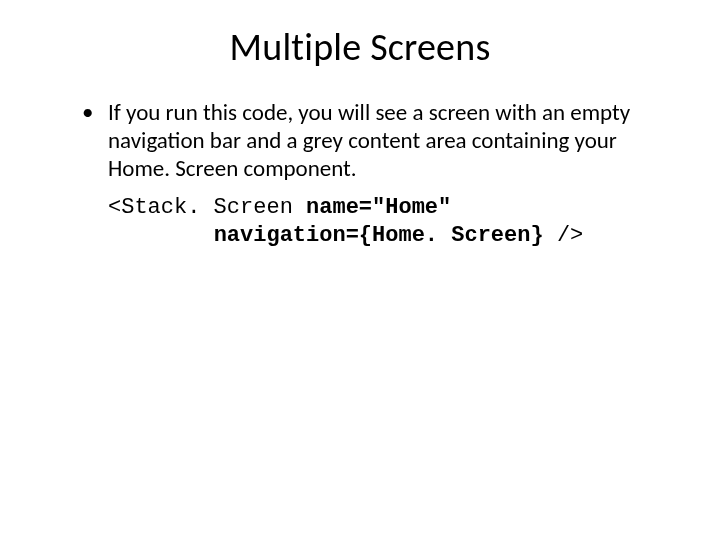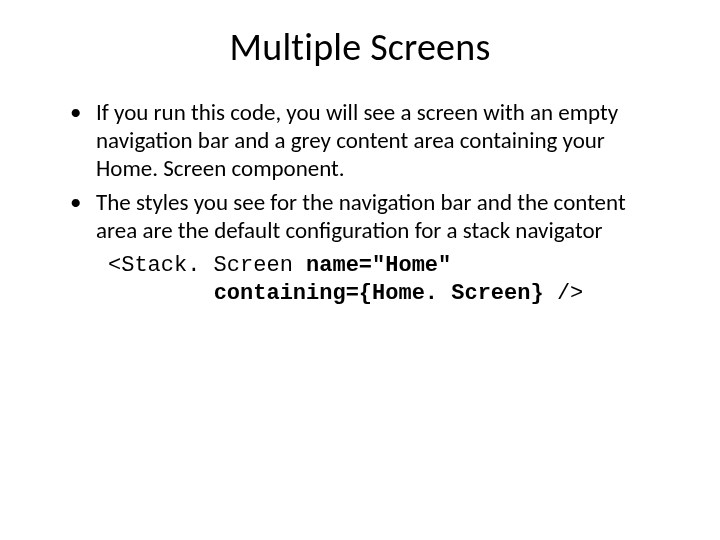--- a/index.html
+++ b/index.html
@@ -20,21 +20,21 @@
   .title {
     text-align: center;
     font-size: 38px;
     font-weight: 400;
     margin: 6px 0 28px 0;
     letter-spacing: 0.2px;
   }
   ul.bullets {
     list-style: none;
     padding: 0 10px 0 30px;
-    margin: 0;
+    margin: 12px;
   }
   ul.bullets > li {
     position: relative;
     font-size: 23px;
     line-height: 1.22;
     margin-bottom: 6px;
     padding-left: 26px;
   }
   ul.bullets > li::before {
     content: "•";
@@ -61,20 +61,17 @@
 </head>
 <body>
 
 <div class="slide">
   <h1 class="title">Multiple Screens</h1>
 
   <ul class="bullets">
     <li>
       <span>If you run this code, you will see a screen with an empty navigation bar and a grey content area containing your Home. Screen component.</span>
     </li>
-    <li>
-      <span>The styles you see for the navigation bar and the content area are the default configuration for a stack navigator</span>
-    </li>
   </ul>
 
   <div class="code-block"><span>&lt;Stack. Screen </span><span class="bold">name="Home"</span>
-<span>        </span><span class="bold">containing={Home. Screen}</span><span> /&gt;</span></div>
+<span>        </span><span class="bold">navigation={Home. Screen}</span><span> /&gt;</span></div>
 </div>
 
 </body></html>

